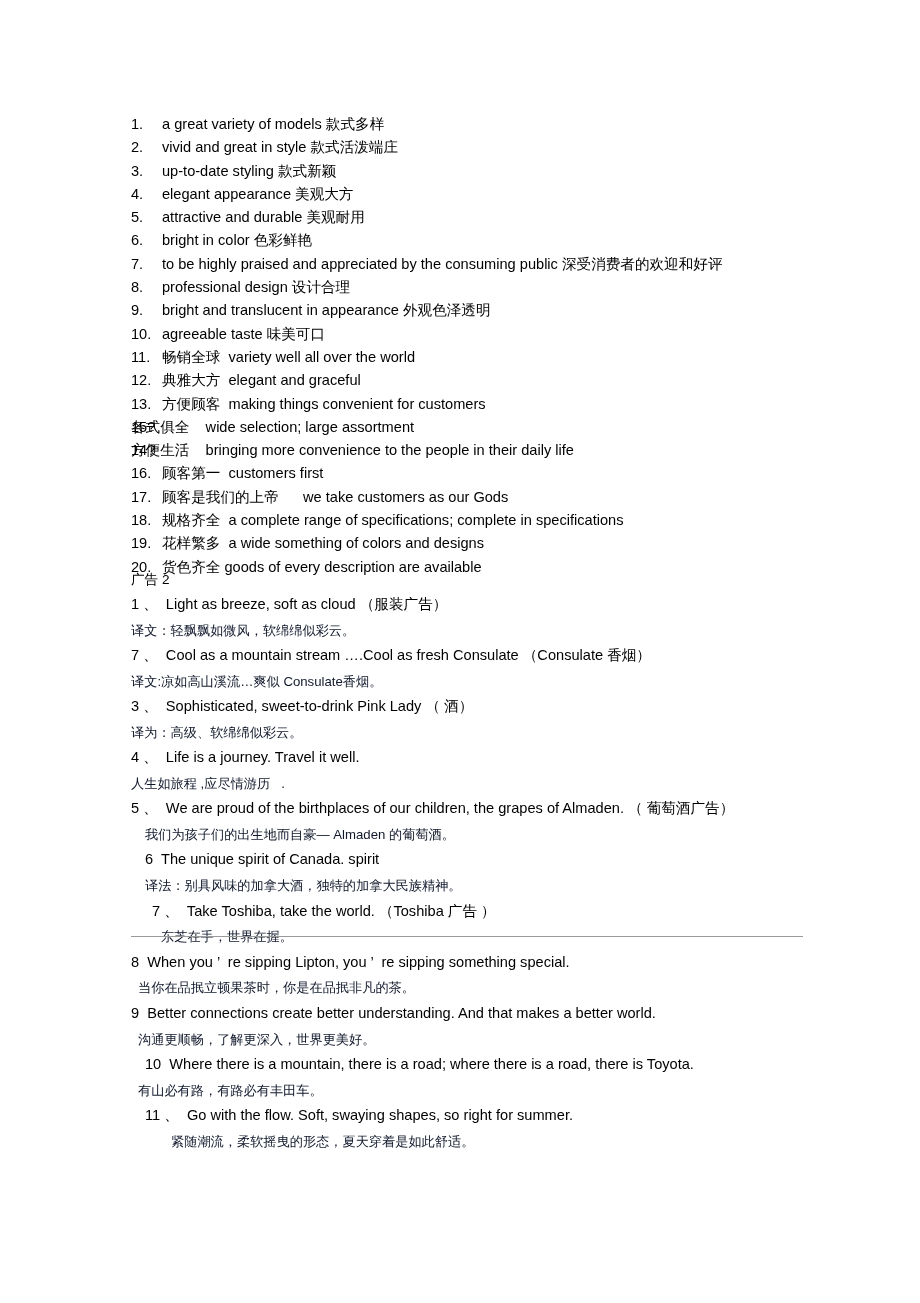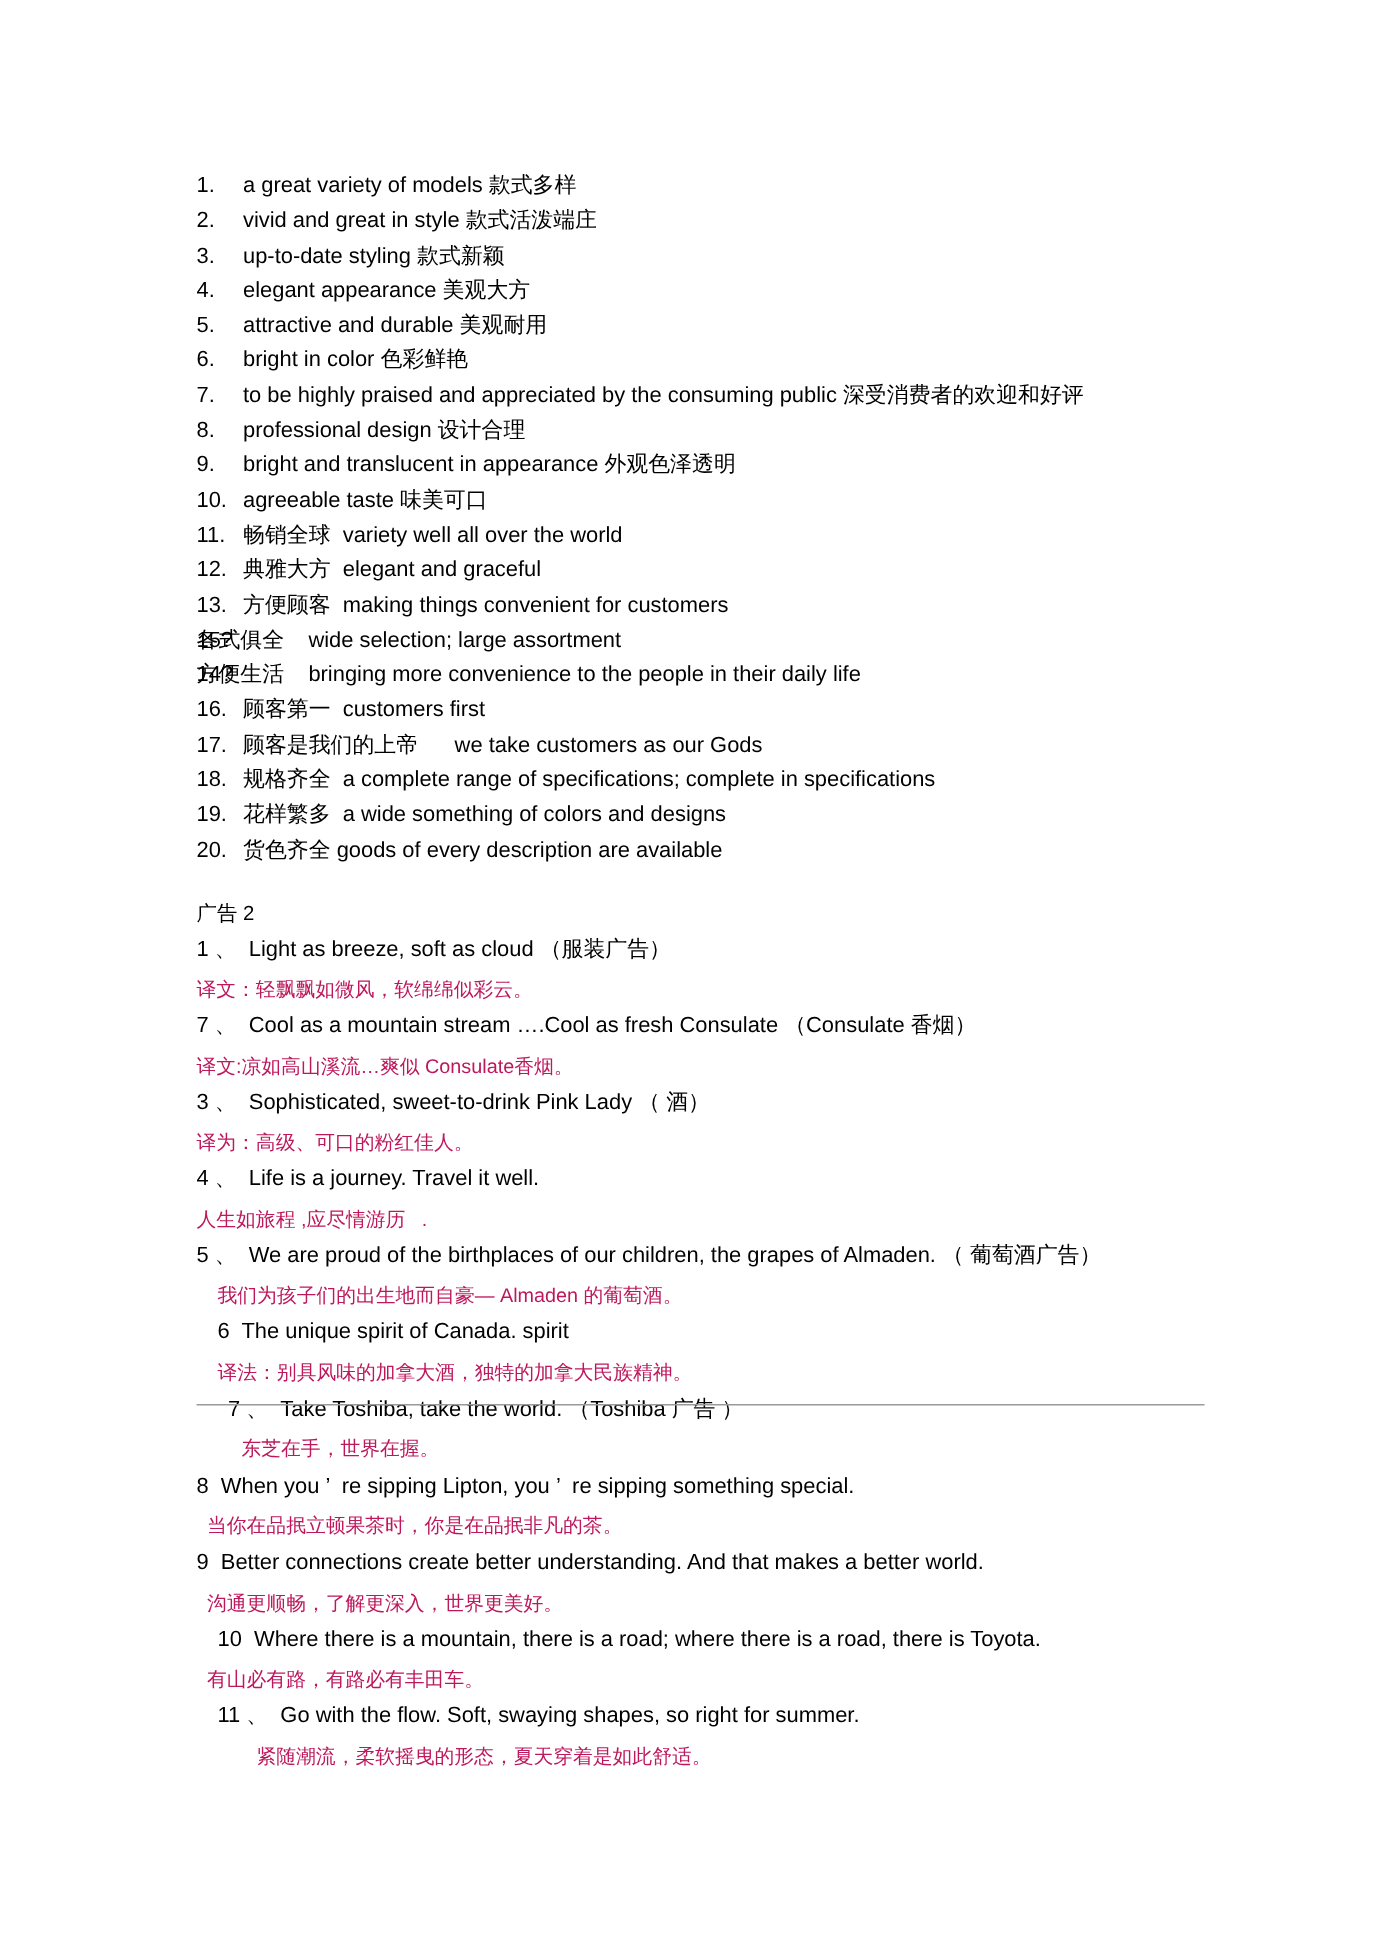--- a/index.html
+++ b/index.html
@@ -46,38 +46,38 @@
     width: 0px;
     flex: 0 0 auto;
   }
   .vocab-text {
     display: inline-block;
   }
   
   .ads {
     position: absolute;
     left: 131px;
-    top: 597px;
+    top: 568px;
     width: 740px;
   }
   .ad-line {
     font-size: 14.6px;
     white-space: pre;
     line-height: 1;
   }
   .ad-en {
     height: 25.8px;
     line-height: 25.8px;
     font-size: 14.6px;
   }
   .ad-cn {
     height: 25.3px;
     line-height: 25.3px;
     font-size: 13.2px;
-    color: #be185d;
+    color: #0f172a;
   }
   .heading-cn {
     height: 24px;
     line-height: 24px;
     font-size: 13.6px;
     white-space: pre;
   }
   .ind-0  { padding-left: 0px; }
   .ind-1  { padding-left: 7px; }
   .ind-2  { padding-left: 14px; }
@@ -122,21 +122,21 @@
       <div class="vocab-row"><span class="vocab-num">20.</span><span class="vocab-text">货色齐全 goods of every description are available</span></div>
     </div>
 
   <div class="ads">
       <div class="ad-line heading-cn">广告 2</div>
       <div class="ad-line ad-en ind-0">1 、  Light as breeze, soft as cloud （服装广告）</div>
       <div class="ad-line ad-cn ind-0">译文：轻飘飘如微风，软绵绵似彩云。</div>
       <div class="ad-line ad-en ind-0">7 、  Cool as a mountain stream ….Cool as fresh Consulate （Consulate 香烟）</div>
       <div class="ad-line ad-cn ind-0">译文:凉如高山溪流…爽似 Consulate香烟。</div>
       <div class="ad-line ad-en ind-0">3 、  Sophisticated, sweet-to-drink Pink Lady （ 酒）</div>
-      <div class="ad-line ad-cn ind-0">译为：高级、可口的粉红佳人。</div>
+      <div class="ad-line ad-cn ind-0">译为：高级、软绵绵似彩云。</div>
       <div class="ad-line ad-en ind-0">4 、  Life is a journey. Travel it well.</div>
       <div class="ad-line ad-cn ind-0">人生如旅程 ,应尽情游历   .</div>
       <div class="ad-line ad-en ind-0">5 、  We are proud of the birthplaces of our children, the grapes of Almaden. （ 葡萄酒广告）</div>
       <div class="ad-line ad-cn ind-2">我们为孩子们的出生地而自豪— Almaden 的葡萄酒。</div>
       <div class="ad-line ad-en ind-2">6  The unique spirit of Canada. spirit</div>
       <div class="ad-line ad-cn ind-2">译法：别具风味的加拿大酒，独特的加拿大民族精神。</div>
       <div class="ad-line ad-en ind-3">7 、  Take Toshiba, take the world. （Toshiba 广告 ）</div>
       <div class="ad-line ad-cn ind-4">东芝在手，世界在握。</div>
       <div class="ad-line ad-en ind-0">8  When you ’  re sipping Lipton, you ’  re sipping something special.</div>
       <div class="ad-line ad-cn ind-1">当你在品抿立顿果茶时，你是在品抿非凡的茶。</div>

